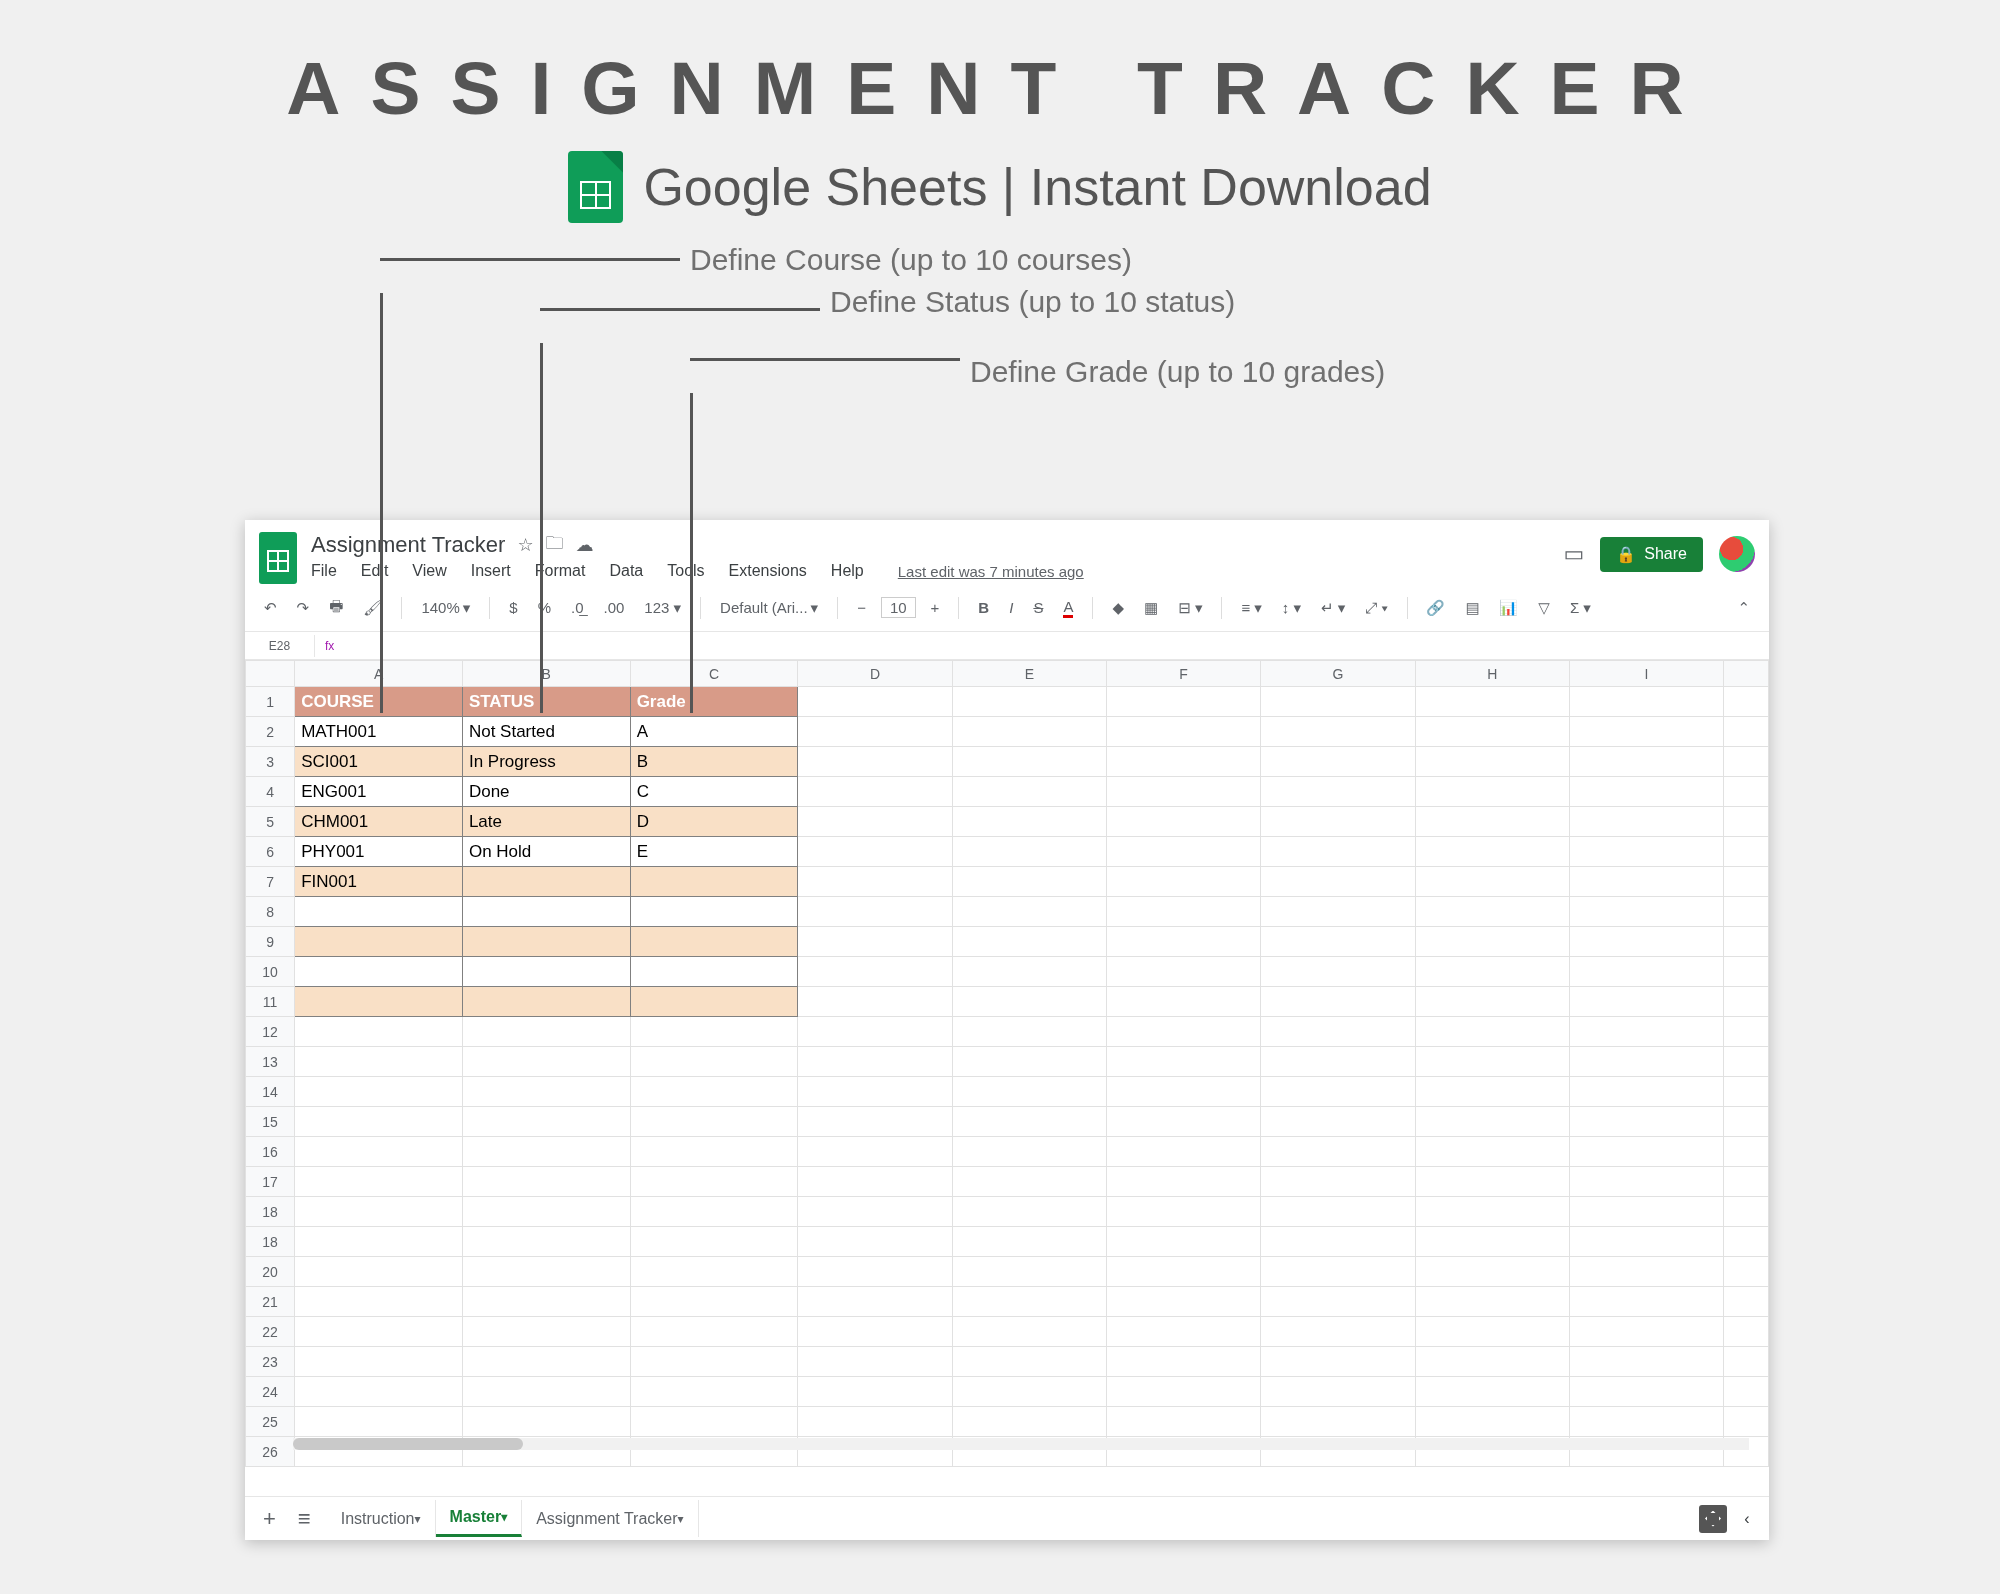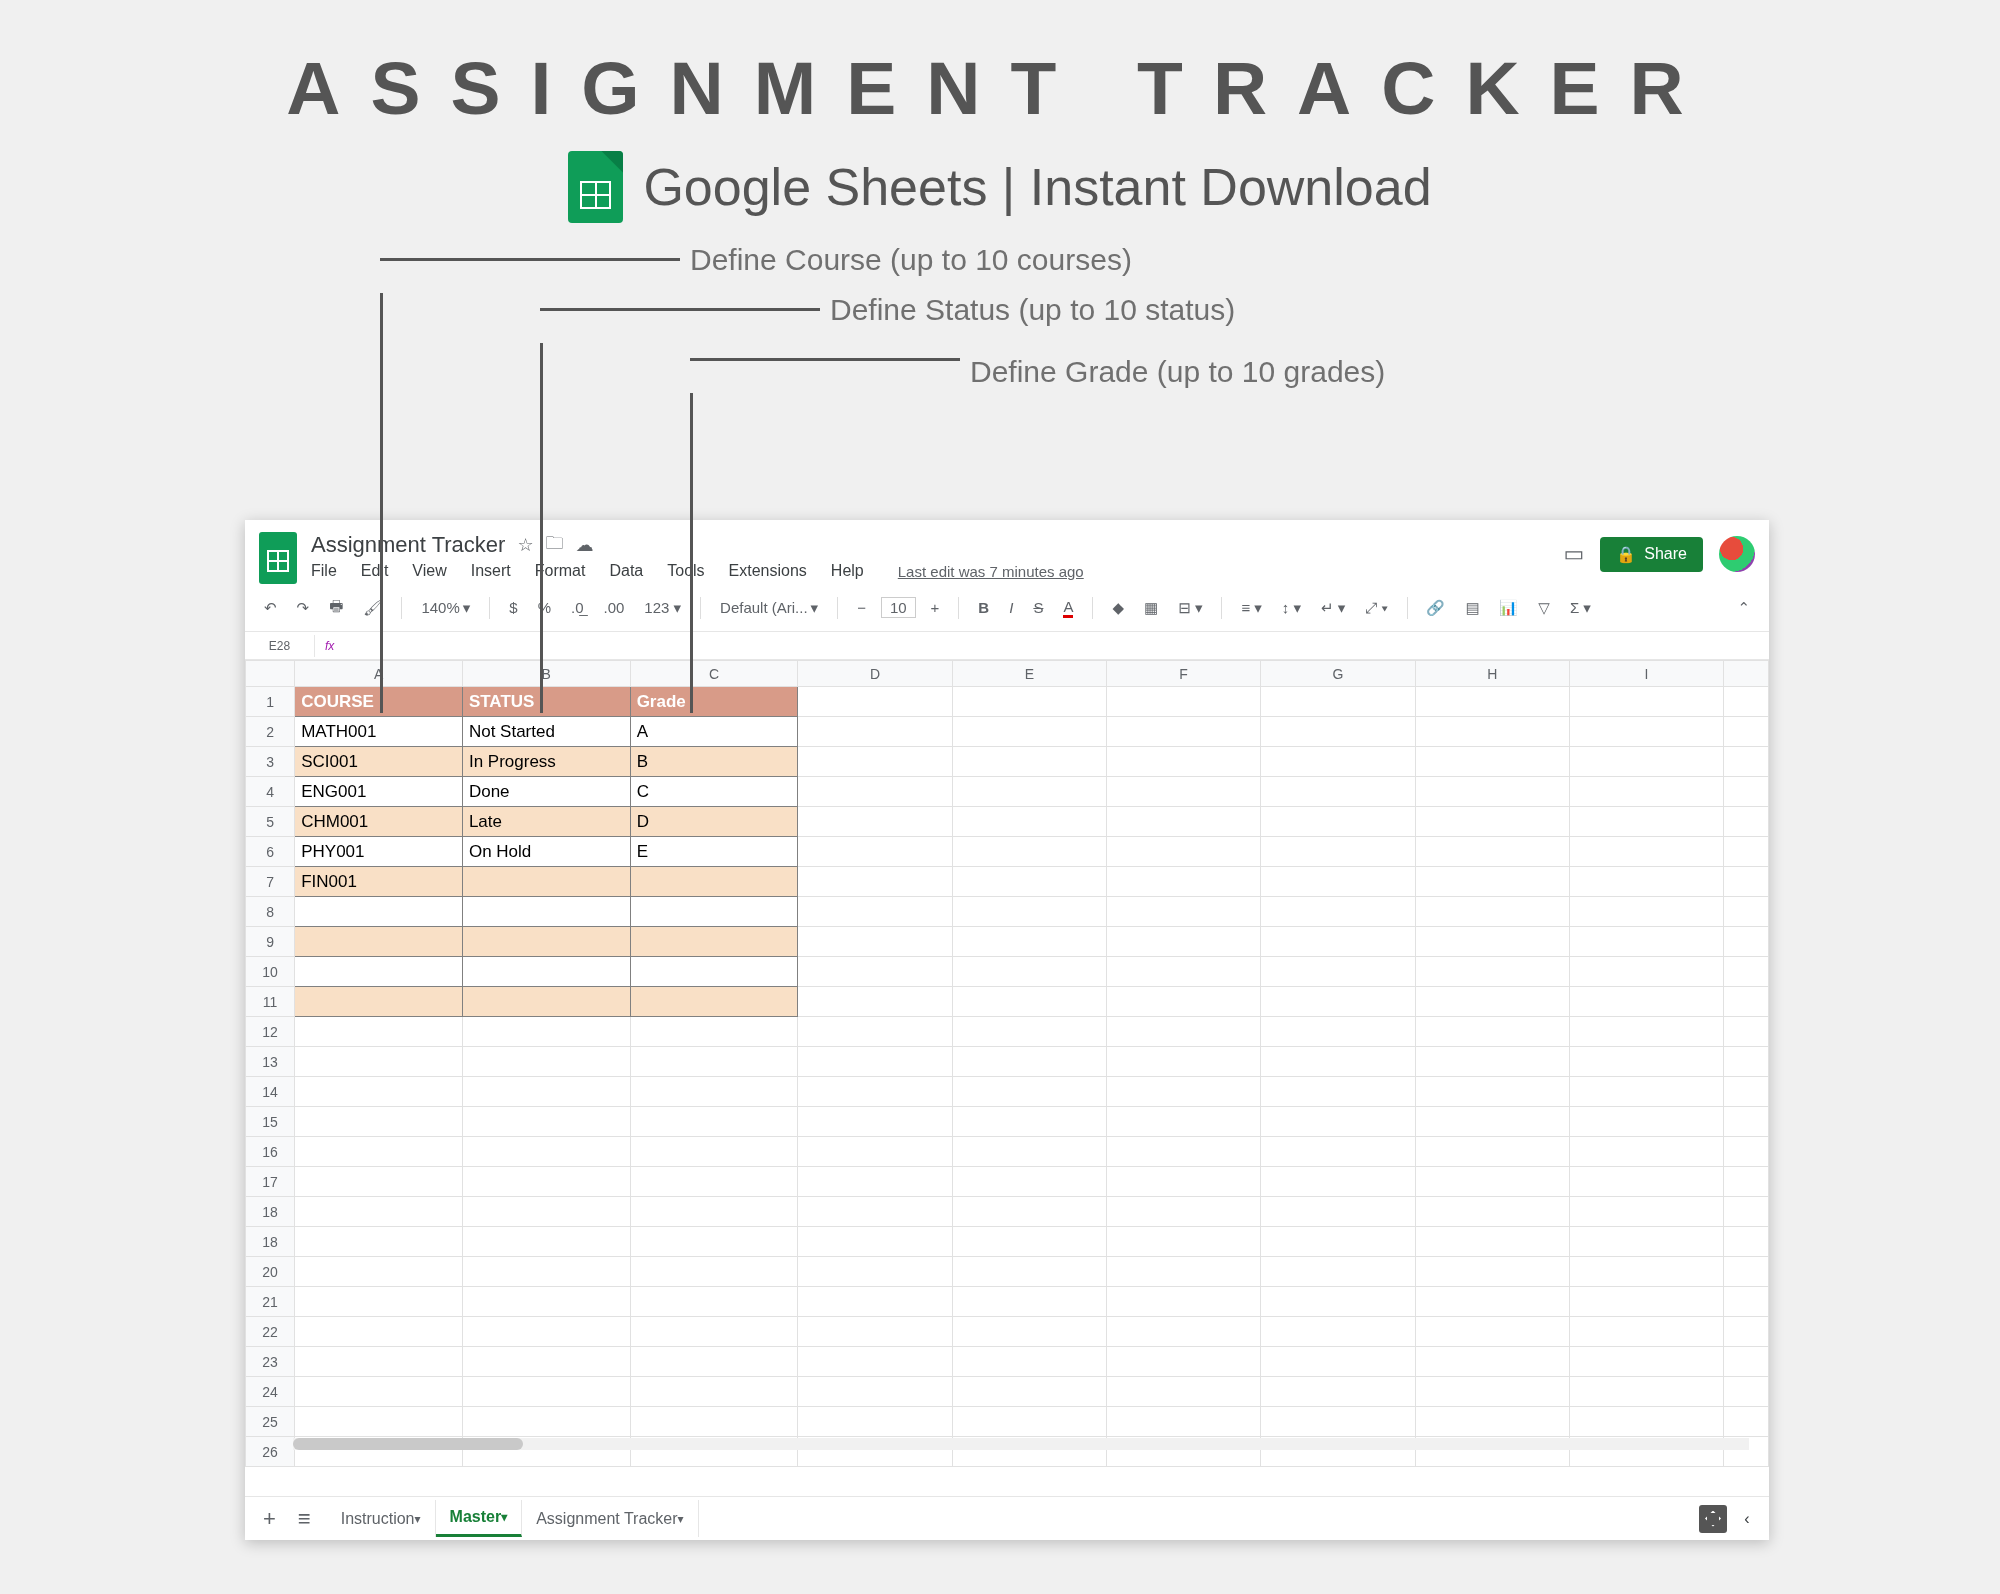--- a/index.html
+++ b/index.html
@@ -65,21 +65,21 @@
   .share-btn { background:#188038; color:#fff; border-radius:4px; padding:8px 16px; font-size:16px; font-weight:500; display:flex; align-items:center; gap:8px;}
   .avatar { width:36px; height:36px; border-radius:50%; background: radial-gradient(circle at 35% 35%, #e74c3c 0 35%, #2ecc71 35% 70%, #8e44ad 70% 100%); }
   
   .toolbar { display:flex; align-items:center; gap:10px; padding:8px 14px; border-bottom:1px solid #e6e6e6; color:#5f6368; font-size:15px; }
   .toolbar .sep { width:1px; height:22px; background:#ddd; margin:0 4px;}
   .toolbar .btn { padding:3px 5px; display:flex; align-items:center; gap:3px;}
   .chev-up { margin-left:auto; }
   
   .fxrow { display:flex; align-items:center; border-bottom:1px solid #e6e6e6; height:28px; font-size:12px; color:#5f6368;}
   .namebox { width:70px; text-align:center; border-right:1px solid #e6e6e6; padding:4px 0;}
-  .fx { padding:0 10px; font-style:italic; color:#a21caf;}
+  .fx { padding:0 10px; color:#a21caf;}
   
   .grid-wrap { flex:1; overflow:hidden; position:relative; }
   table.sheet { border-collapse:collapse; width:100%; table-layout:fixed; font-size:17px; color:#000; }
   table.sheet th, table.sheet td { border:1px solid #e1e1e1; height:30px; padding:0 6px; text-align:left; background:#fff;}
   table.sheet thead th { background:#f8f9fa; color:#5f6368; font-weight:400; text-align:center; height:26px; font-size:14px;}
   table.sheet tbody th.rowhdr { background:#f8f9fa; color:#5f6368; font-weight:400; text-align:center; width:44px; font-size:14px;}
   .hdr-cell { background:#d89b88 !important; color:#fff; font-weight:700; }
   .band td.dband { background:#f9e0c6 !important; }
   .databorder { border:1px solid #808080 !important; }
   .col-corner { width:44px; }
@@ -107,21 +107,21 @@
   <div class="sheets-logo">
     <div class="body"></div>
       <div class="fold"></div>
       <div class="grid"></div>
   </div>
   <div class="subtitle-text">Google Sheets | Instant Download</div>
 </div>
 
 <div class="callouts">
   <div class="callout" style="left:690px; top:10px;">Define Course  (up to 10 courses)</div>
-  <div class="callout" style="left:830px; top:60px;">Define Status  (up to 10 status)</div>
+  <div class="callout" style="left:830px; top:52px;">Define Status  (up to 10 status)</div>
   <div class="callout" style="left:970px; top:122px;">Define Grade (up to 10 grades)</div>
 
   <div class="callout-line" style="left:380px; top:25px; width:300px; height:3px;"></div>
   <div class="callout-line" style="left:540px; top:75px; width:280px; height:3px;"></div>
   <div class="callout-line" style="left:690px; top:125px; width:270px; height:3px;"></div>
 </div>
 
 <div class="leader" style="left:380px; top:293px; height:420px;"></div>
 <div class="leader" style="left:540px; top:343px; height:370px;"></div>
 <div class="leader" style="left:690px; top:393px; height:320px;"></div>

